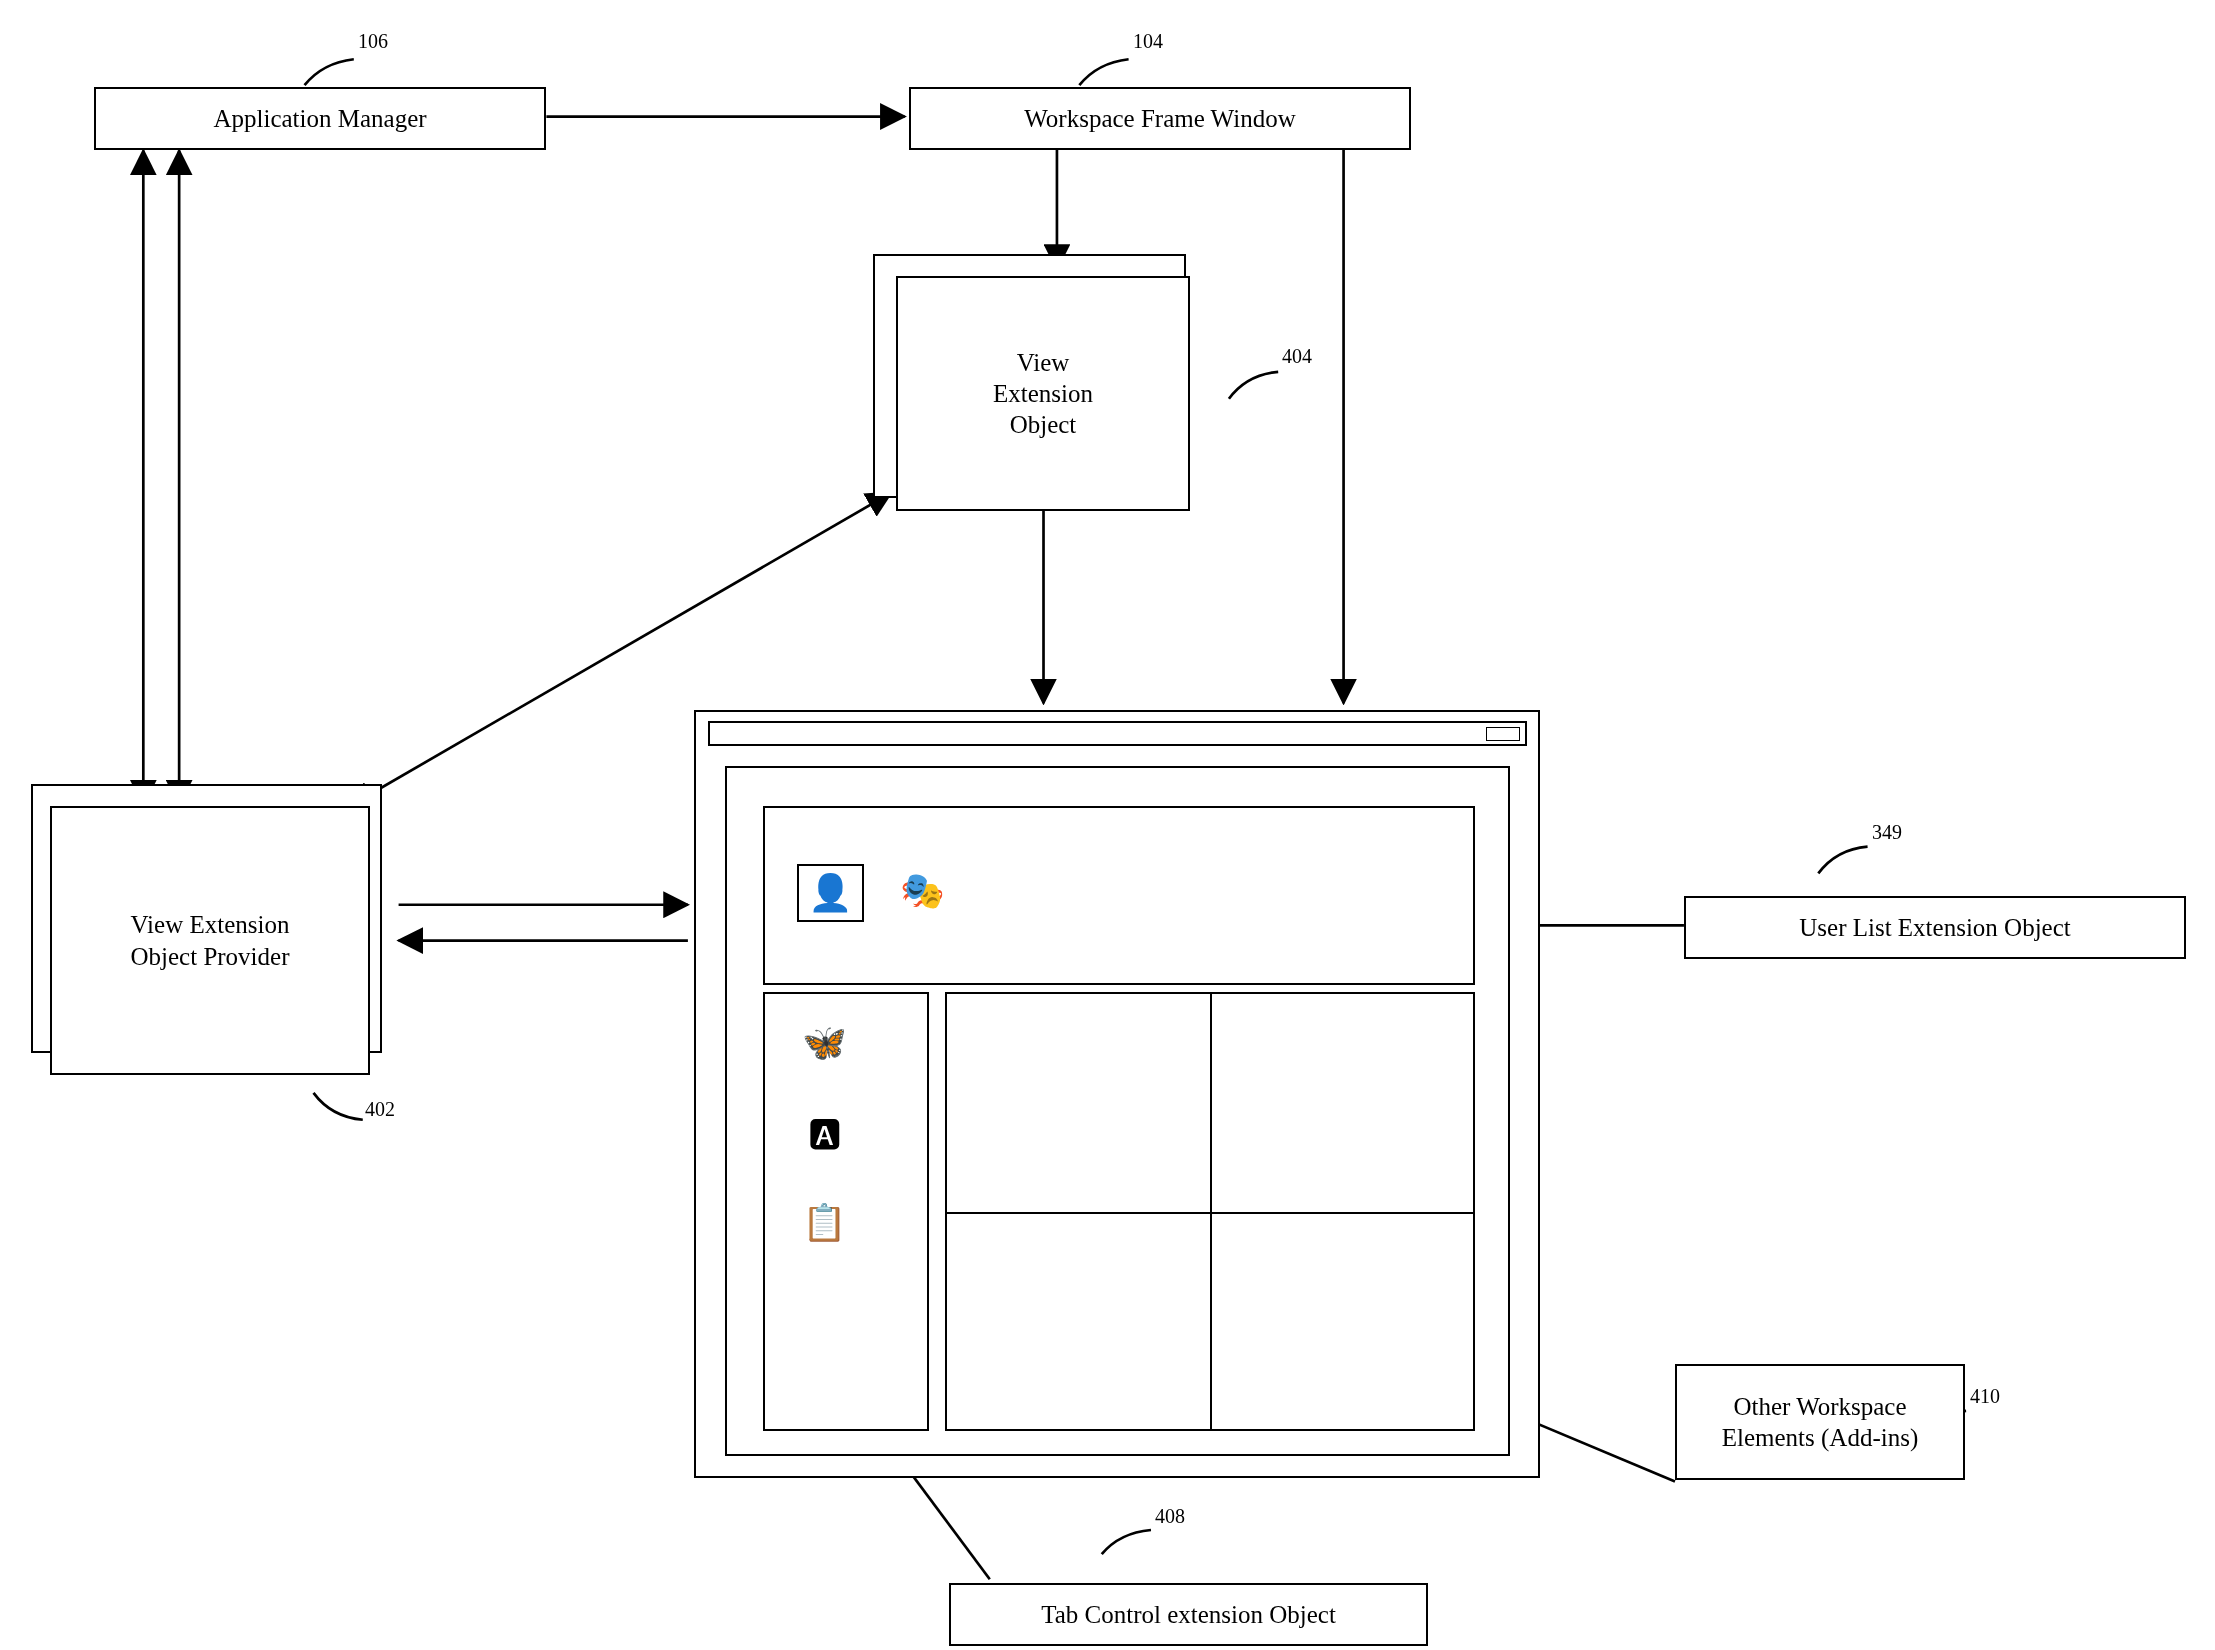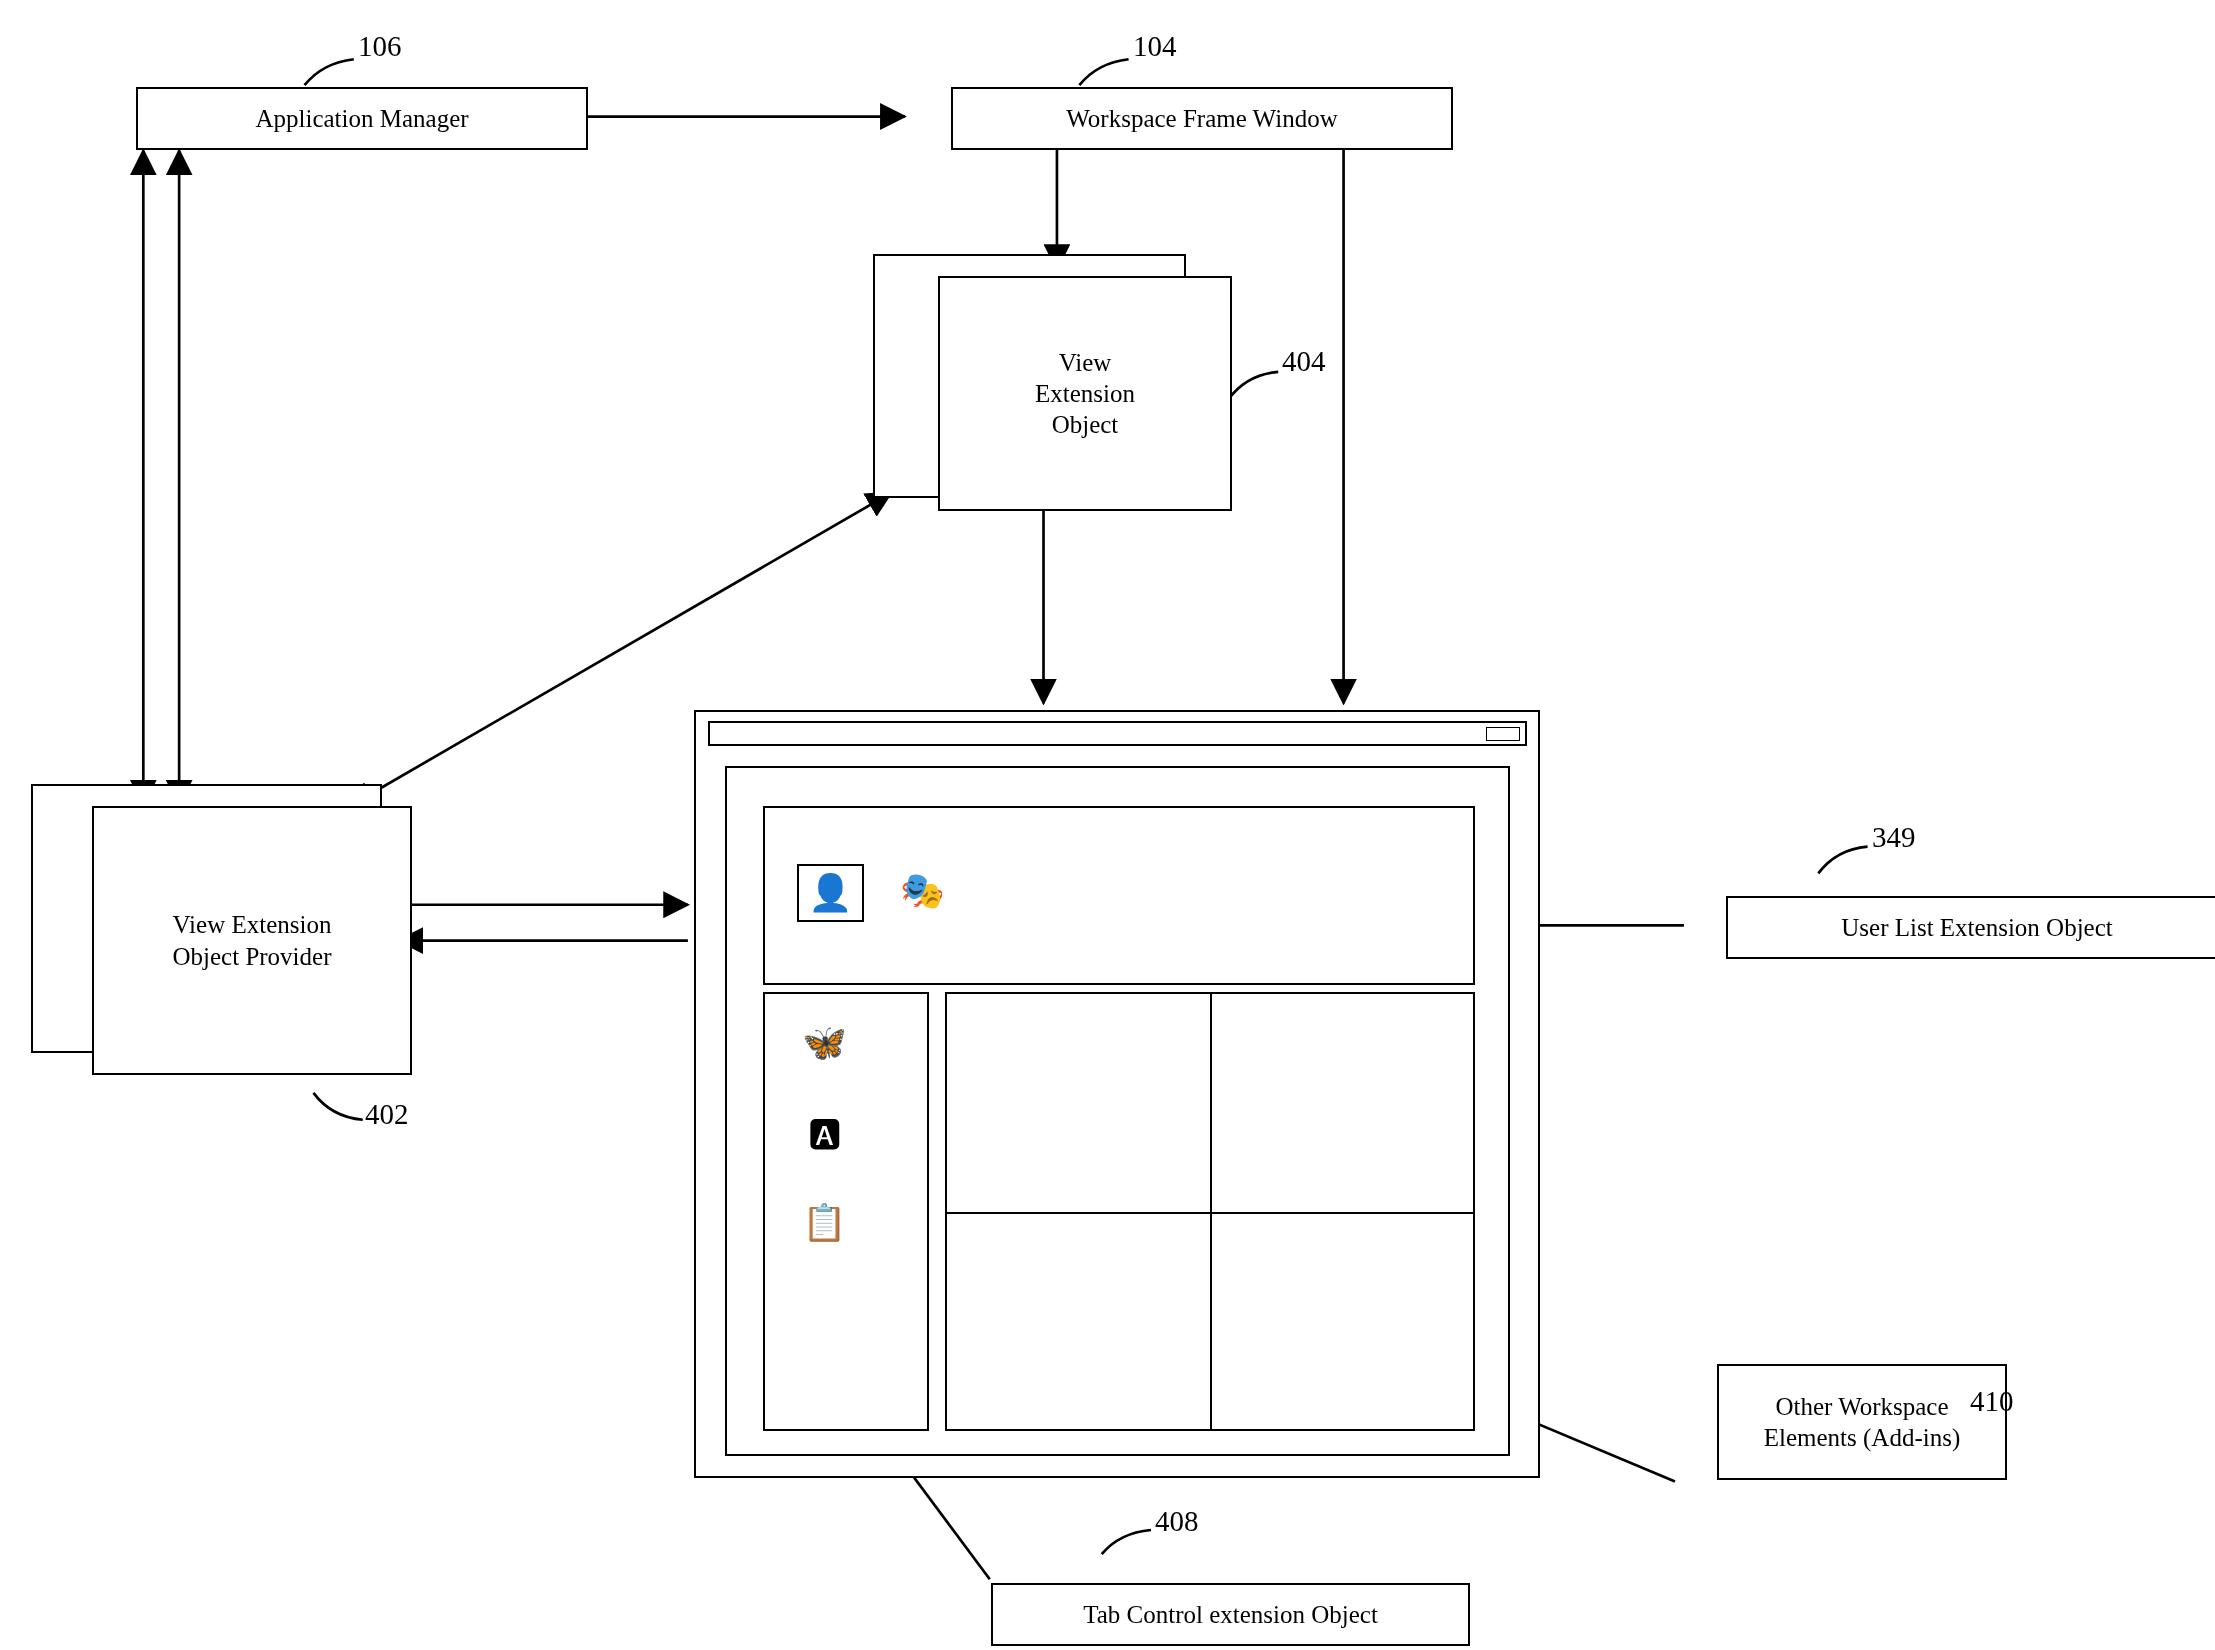--- a/index.html
+++ b/index.html
@@ -18,25 +18,24 @@
     position: absolute;
     border: 2.7px solid #000;
     background: #fff;
     box-sizing: border-box;
     display: flex;
     align-items: center;
     justify-content: center;
     text-align: center;
     padding: 5.4px;
     line-height: 1.25;
-    margin-left: 42px;
   }
   .label {
     position: absolute;
-    font-size: 29px;
+    font-size: 20px;
   }
   .stack-back {
     position: absolute;
     border: 2.7px solid #000;
     background: #fff;
     box-sizing: border-box;
   }
   
   .workspace-outer {
     position: absolute;

